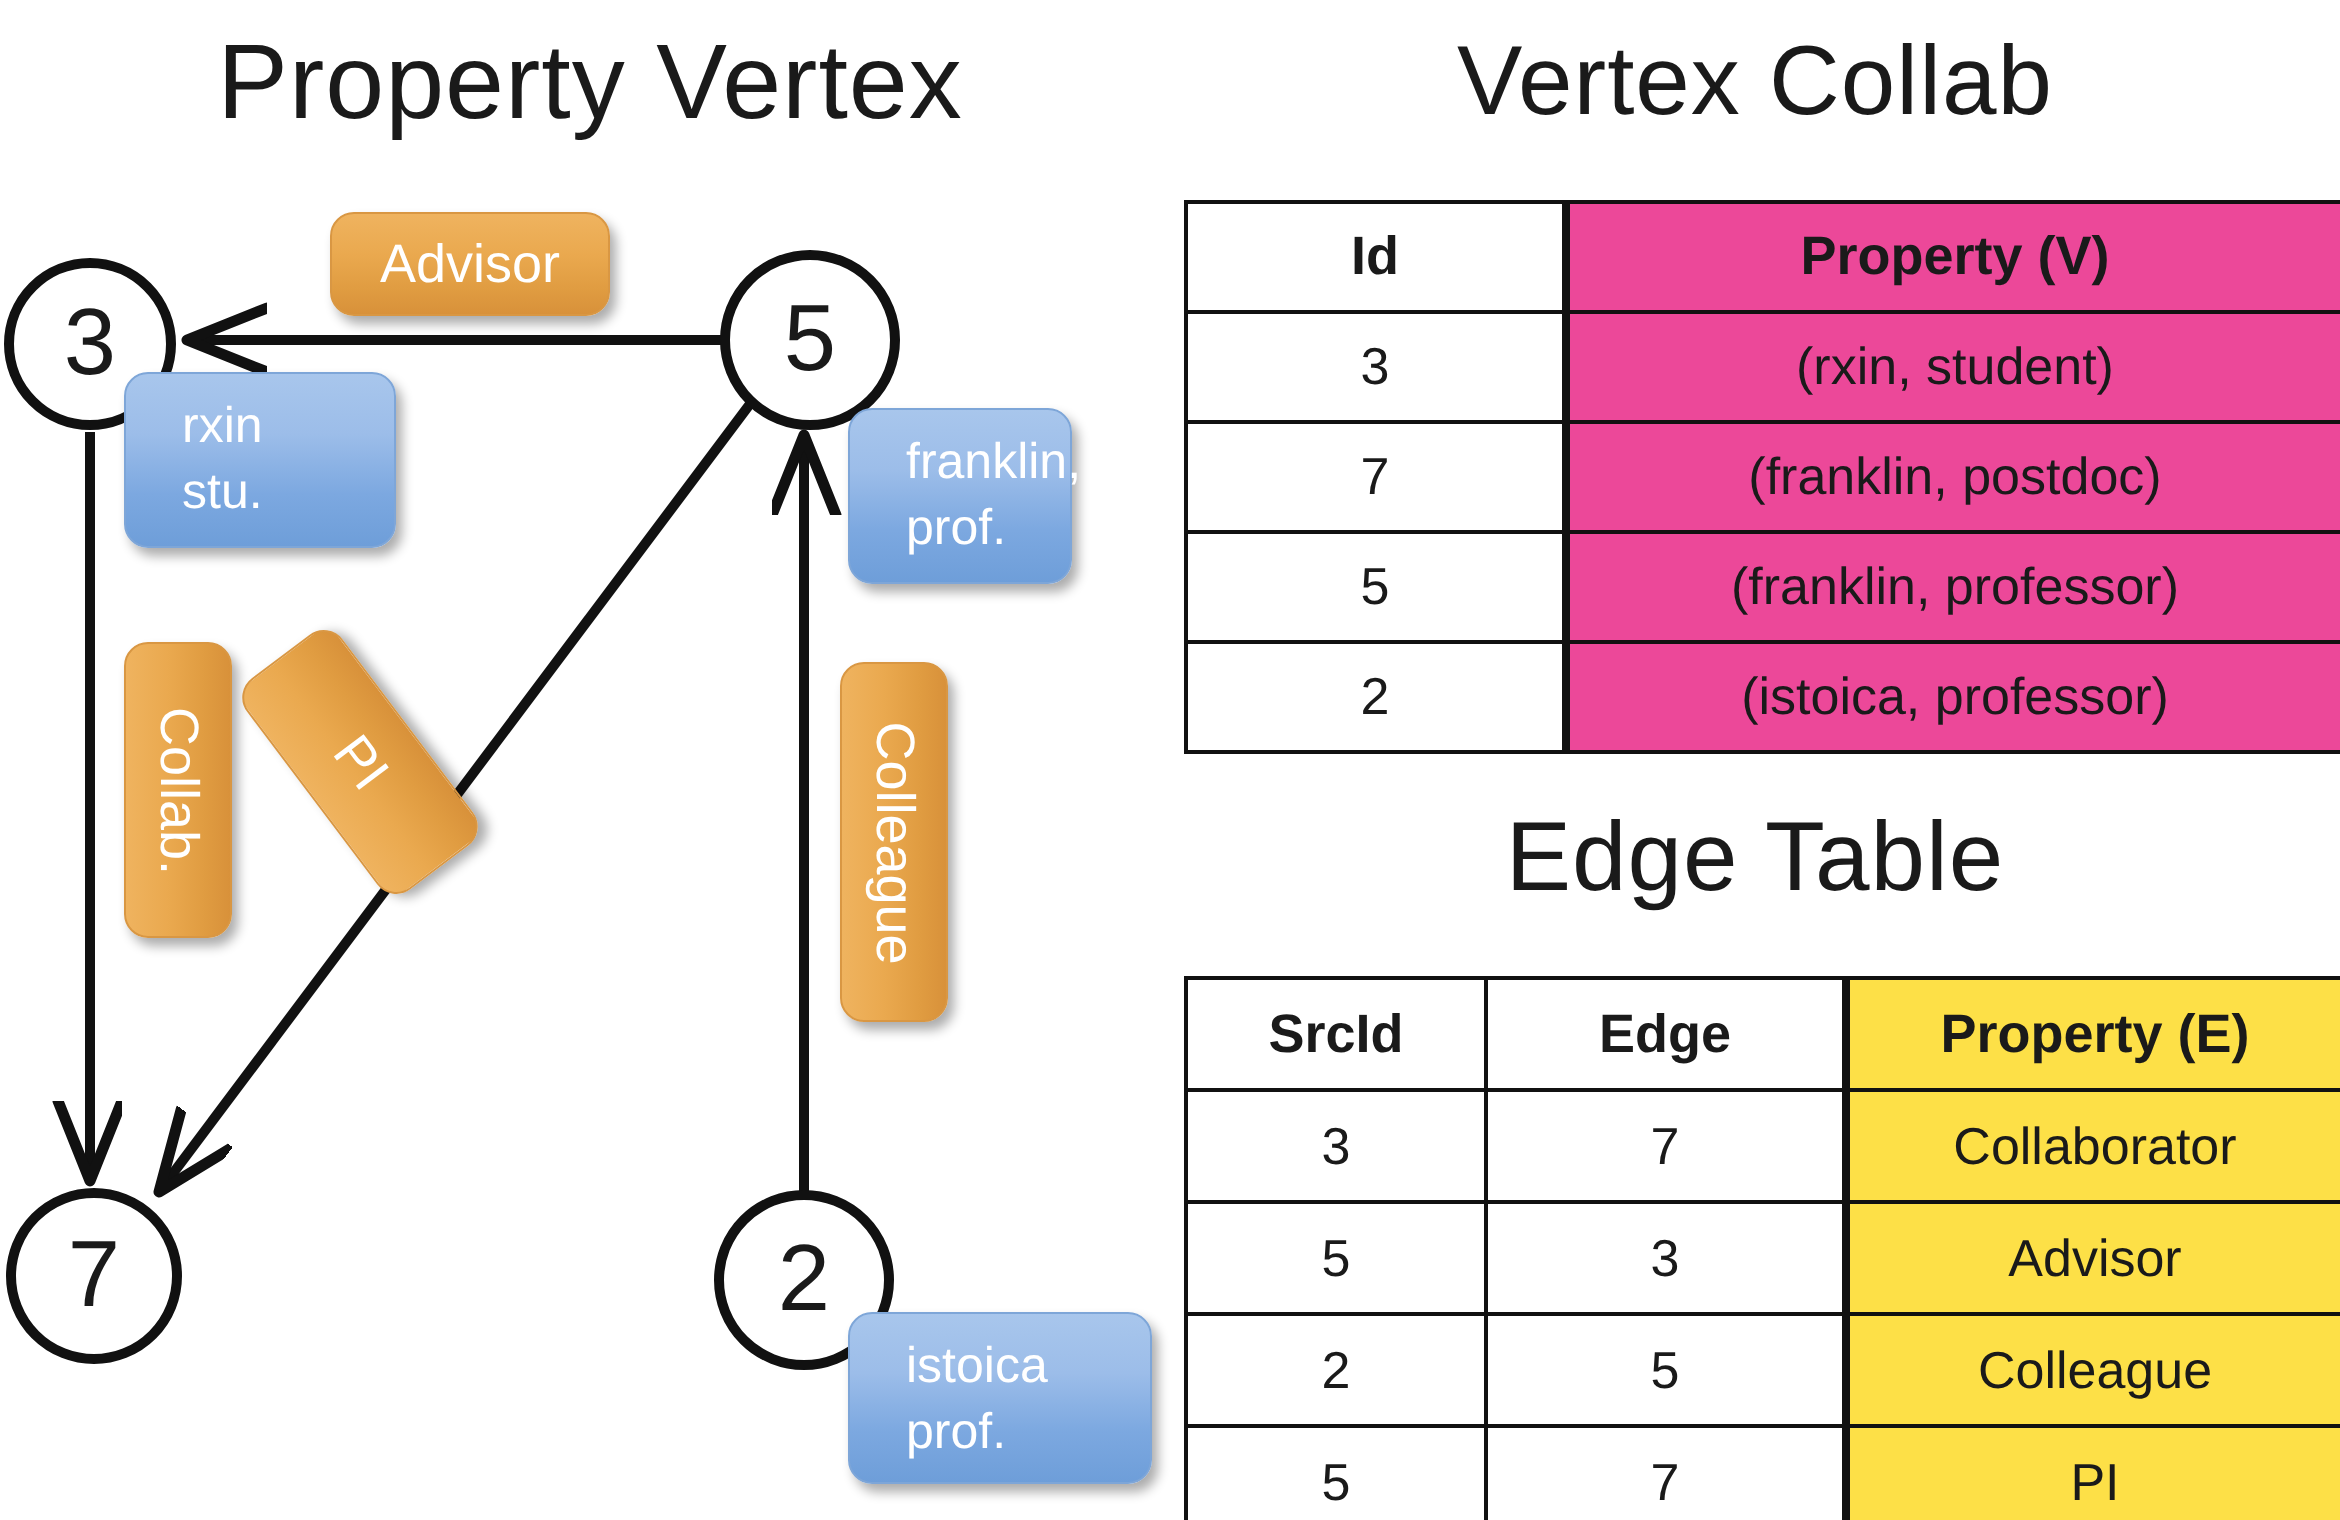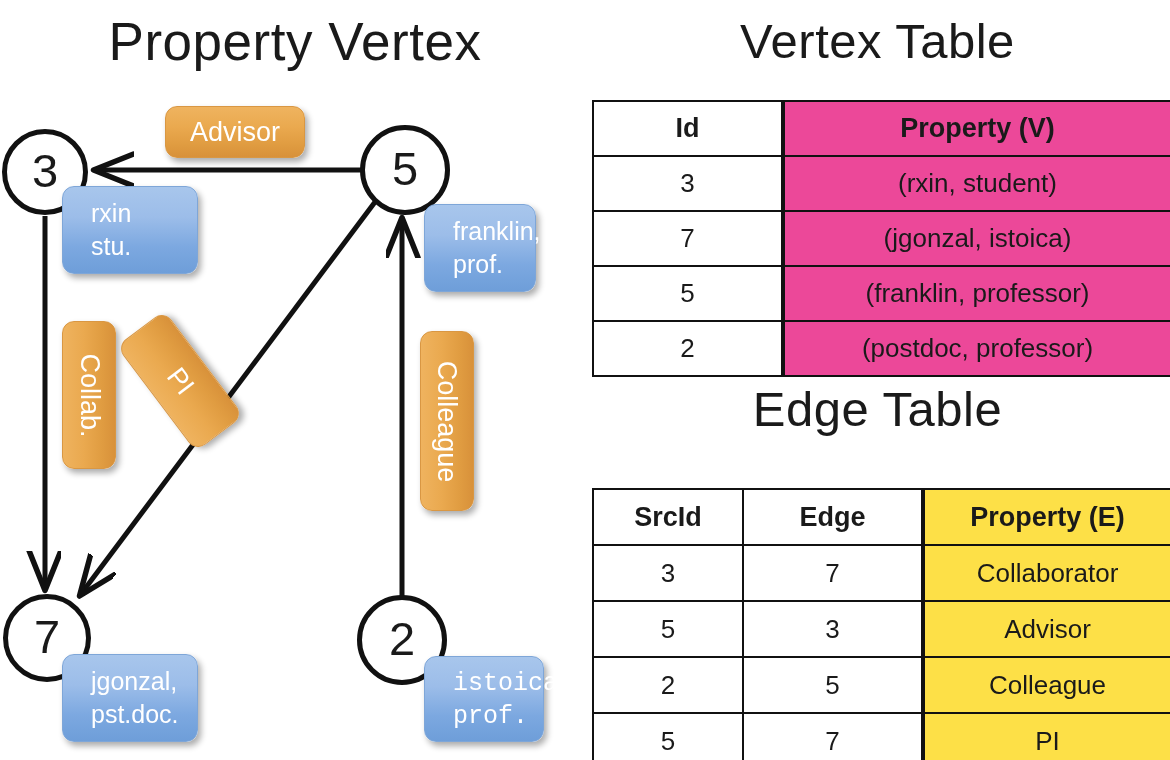--- a/index.html
+++ b/index.html
@@ -30,21 +30,21 @@
     font-size: 53px;
     line-height: 60px;
   }
   #title-vertex-table {
     left: 585px; top: 12px; width: 585px;
     text-align: center;
     font-size: 49px;
     line-height: 58px;
   }
   #title-edge-table {
-    left: 585px; top: 380px; width: 585px;
+    left: 585px; top: 400px; width: 585px;
     text-align: center;
     font-size: 49px;
     line-height: 58px;
   }
 
   
   #graph-panel {
     position: absolute;
     left: 0; top: 0;
     width: 590px; height: 760px;
@@ -135,21 +135,21 @@
   #vertex-table th, #vertex-table td { height: 53px; }
 
   #edge-table { left: 592px; top: 488px; width: 578px; }
   #edge-table th, #edge-table td { height: 54px; }
 </style>
 </head>
 <body>
 
 <div class="title" id="title-property-graph">Property Vertex</div>
 
-<div class="title" id="title-vertex-table">Vertex Table</div>
+<div class="title" id="title-vertex-table">Vertex Collab</div>
 
 <div class="title" id="title-edge-table">Edge Table</div>
 
 <div id="graph-panel">
 
   <svg id="graph-edges" viewBox="0 0 590 760">
     <defs>
       <marker id="arrowhead" markerWidth="9" markerHeight="9" refX="7.5" refY="3.2" orient="auto" markerUnits="strokeWidth">
         <path d="M0,0 L8,3.2 L0,6.4" fill="none" stroke="#111111" stroke-width="1.1" stroke-linecap="round" stroke-linejoin="round"></path>
       </marker>
@@ -183,26 +183,22 @@
   <div class="prop-box" style="left:62px; top:186px; width:136px; height:88px;">
     <div>rxin</div>
     <div>stu.</div>
   </div>
 
   <div class="prop-box" style="left:424px; top:204px; width:112px; height:88px;">
     <div>franklin,</div>
     <div>prof.</div>
   </div>
 
-  <div class="prop-box" style="left:62px; top:654px; width:136px; height:88px;">
-    <div>jgonzal,</div>
-    <div>pst.doc.</div>
-  </div>
-
-  <div class="prop-box" style="left:424px; top:656px; width:120px; height:86px;font-family:Liberation Mono, monospace;">
+
+  <div class="prop-box" style="left:424px; top:656px; width:152px; height:86px;">
     <div>istoica</div>
     <div>prof.</div>
   </div>
 
   <div class="edge-label" style="left:165px; top:106px; width:140px; height:52px;">
     <span>Advisor</span>
   </div>
 
   <div class="edge-label vertical-gradient" style="left:62px; top:321px; width:54px; height:148px;">
     <span class="rot90">Collab.</span>
@@ -230,29 +226,29 @@
       <th class="cell-v sep-col">Property (V)</th>
     </tr>
   </thead>
   <tbody>
     <tr>
       <td>3</td>
       <td class="cell-v sep-col">(rxin, student)</td>
     </tr>
     <tr>
       <td>7</td>
-      <td class="cell-v sep-col">(jgonzal, istoica)</td>
+      <td class="cell-v sep-col">(franklin, postdoc)</td>
     </tr>
     <tr>
       <td>5</td>
       <td class="cell-v sep-col">(franklin, professor)</td>
     </tr>
     <tr>
       <td>2</td>
-      <td class="cell-v sep-col">(postdoc, professor)</td>
+      <td class="cell-v sep-col">(istoica, professor)</td>
     </tr>
   </tbody>
 </table>
 
 <table class="tbl" id="edge-table">
   <colgroup>
       <col style="width:150px">
       <col style="width:180px">
       <col style="width:248px">
     </colgroup>

